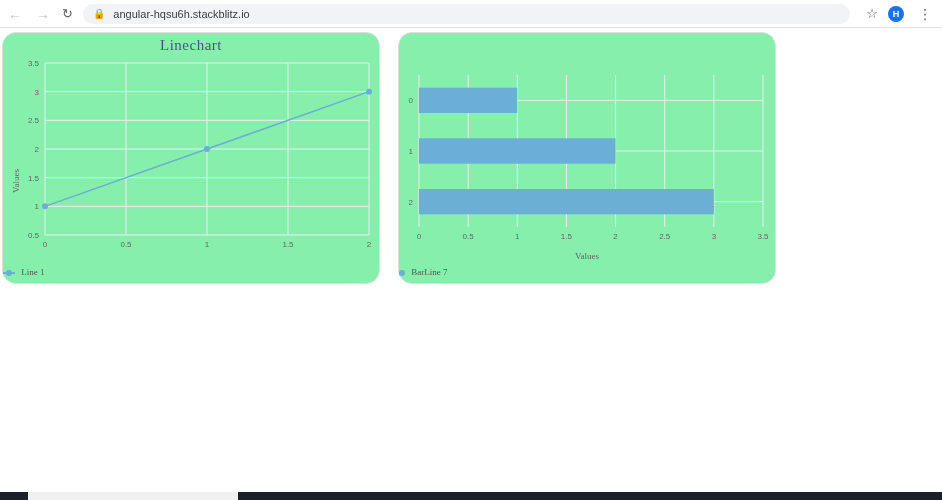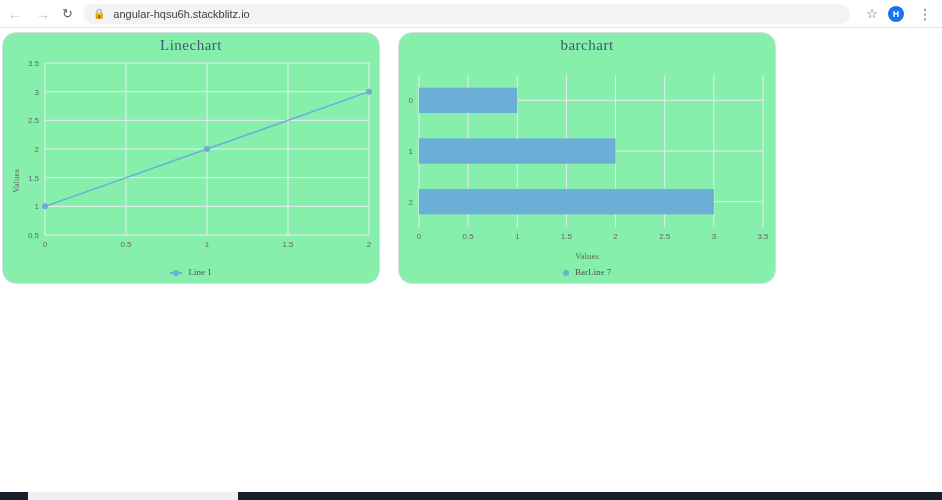--- a/index.html
+++ b/index.html
@@ -70,21 +70,20 @@
       padding-top: 4px;
       letter-spacing: .5px;
     }
     .plot { position: absolute; }
     .tick { font-family: Arial, sans-serif; font-size: 8px; fill: #666; }
     .gridline { stroke: #e9ecef; stroke-width: 1; }
     .legend {
       position: absolute;
       bottom: 6px;
       left: 0; right: 0;
-      text-align: center;
       font-family: Georgia, serif;
       font-size: 9px;
       color: #555;
     }
     .legend-dot {
       display: inline-block; width: 6px; height: 6px;
       border-radius: 50%; background: #6baed6; margin-right: 4px;
       vertical-align: middle;
     }
     .legend-line {
@@ -179,21 +178,20 @@
           <circle cx="366" cy="36.66666666666666" r="3" fill="#6baed6"></circle>
         </g>
     </svg>
     <div class="legend">
       <span class="legend-line"></span>
       <span>Line 1</span>
     </div>
   </div>
 
   <div class="card">
-    <div class="card-title">barchart</div>
     <svg class="plot" width="378" height="210" style="top:22px; left:0;">
       <g id="bar-grid">
           <line x1="20" x2="20" y1="20" y2="172" class="gridline"></line>
           <line x1="69.14285714285714" x2="69.14285714285714" y1="20" y2="172" class="gridline"></line>
           <line x1="118.28571428571428" x2="118.28571428571428" y1="20" y2="172" class="gridline"></line>
           <line x1="167.42857142857142" x2="167.42857142857142" y1="20" y2="172" class="gridline"></line>
           <line x1="216.57142857142856" x2="216.57142857142856" y1="20" y2="172" class="gridline"></line>
           <line x1="265.7142857142857" x2="265.7142857142857" y1="20" y2="172" class="gridline"></line>
           <line x1="314.85714285714283" x2="314.85714285714283" y1="20" y2="172" class="gridline"></line>
           <line x1="364" x2="364" y1="20" y2="172" class="gridline"></line>

